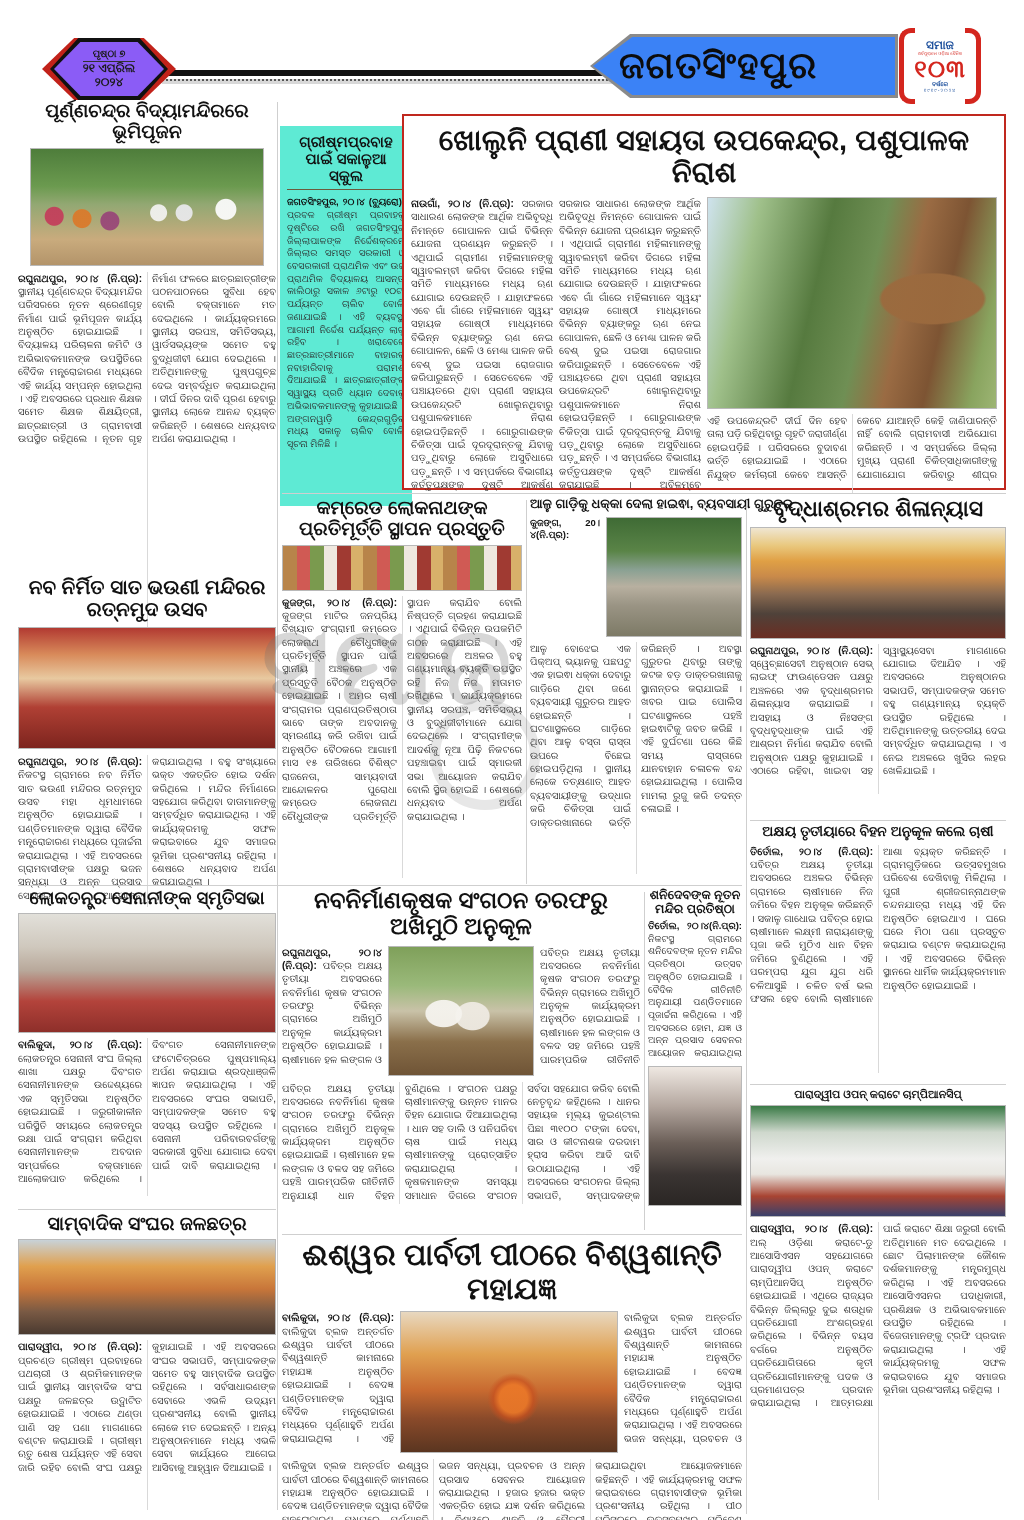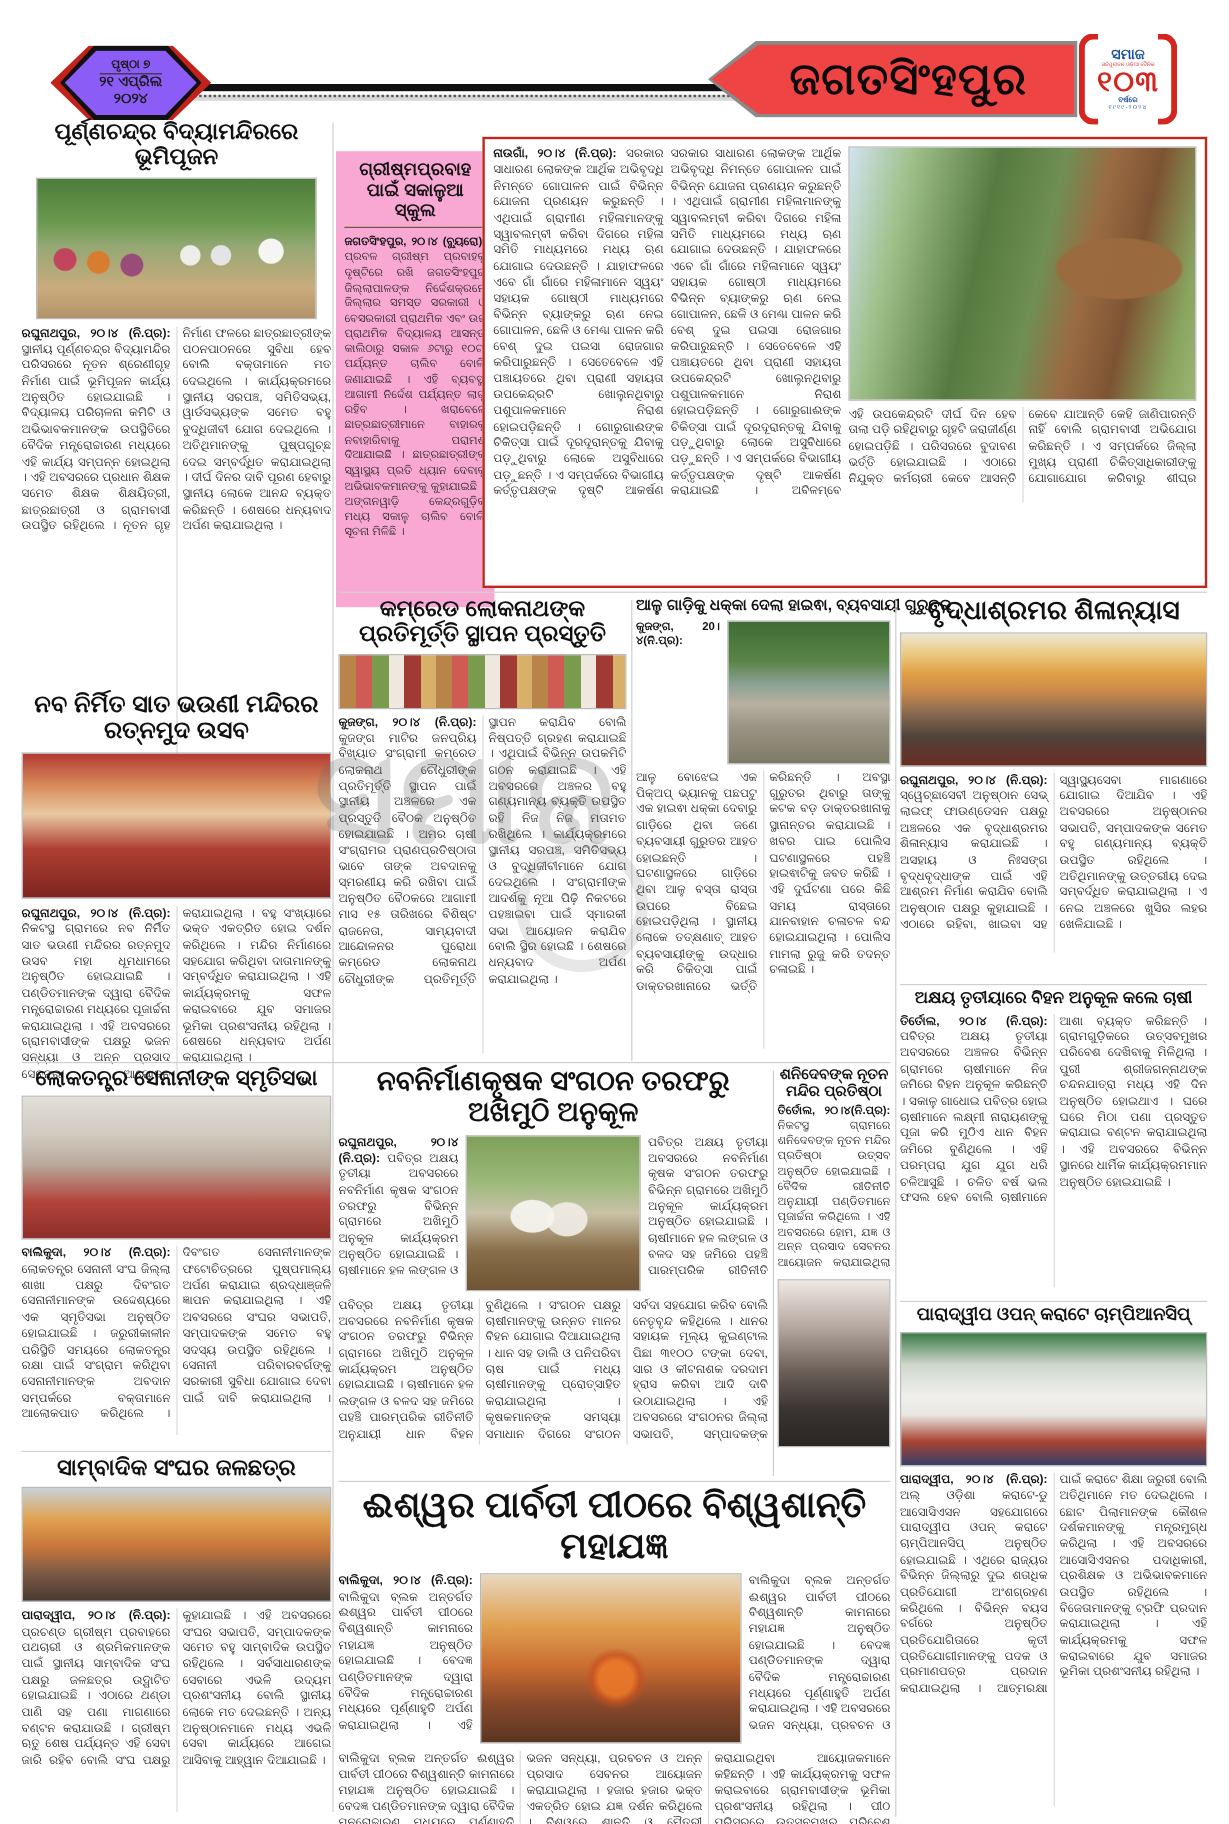--- a/index.html
+++ b/index.html
@@ -23,36 +23,36 @@
   .oct{position:absolute;inset:0;clip-path:polygon(24% 0,76% 0,100% 50%,76% 100%,24% 100%,0 50%);}
   .oct.red{left:-8px;right:-8px;background:#c2221a;}
   .oct.blk{background:#111;}
   .oct.wht{inset:4px;background:#8b5cf6;display:flex;flex-direction:column;align-items:center;justify-content:center;}
   .badge-page{font-size:10px;font-weight:bold;border-bottom:1px solid #333;padding:0 10px 1px;}
   .badge-date{font-size:12px;font-weight:bold;line-height:1.15;text-align:center;}
   .rule-black{position:absolute;left:162px;top:70px;width:458px;height:6px;background:#111;}
   .rule-dot{position:absolute;left:162px;top:79px;width:458px;height:5px;background:#d8d8d8;border-top:2px dotted #555;}
   .nameplate-outer{position:absolute;left:590px;top:34px;width:308px;height:64px;background:#8a8a8a;
     clip-path:polygon(0 50%,13% 0,100% 0,100% 100%,13% 100%);}
-  .nameplate-inner{position:absolute;left:593px;top:37px;width:302px;height:58px;background:#ef4444;
+  .nameplate-inner{position:absolute;left:593px;top:37px;width:302px;height:58px;background:#3b82f6;
     clip-path:polygon(0 50%,13% 0,100% 0,100% 100%,13% 100%);
-    display:flex;align-items:center;justify-content:center;}
+    display:flex;align-items:center;justify-content:flex-start;}
   .nameplate-inner span{font-size:37px;font-weight:bold;color:#0c0c0c;letter-spacing:1px;padding-left:26px;}
   .logo{position:absolute;left:899px;top:28px;width:82px;height:76px;}
   .logo .br{position:absolute;top:0;bottom:0;width:16px;border:5px solid #d4261e;}
   .logo .br.l{left:0;border-right:none;border-radius:12px 0 0 12px;}
   .logo .br.r{right:0;border-left:none;border-radius:0 12px 12px 0;}
   .logo-in{position:absolute;inset:2px 12px;display:flex;flex-direction:column;align-items:center;justify-content:center;line-height:1.05;}
   .logo-name{color:#1c4f9c;font-weight:bold;font-size:12px;}
   .logo-tag{color:#d4261e;font-size:4.5px;white-space:nowrap;}
   .logo-num{color:#d4261e;font-weight:bold;font-size:24px;letter-spacing:1px;}
   .logo-sub{color:#1c4f9c;font-weight:bold;font-size:6px;}
   .logo-range{color:#1c4f9c;font-size:5px;letter-spacing:1px;}
   
-  .beige{background:#f9a8d4;padding:8px 7px;}
+  .beige{background:#5eead4;padding:8px 7px;}
   .redbox{border:2px solid #c0281e;background:#fff;padding:6px 7px;}
   .vline{position:absolute;width:1px;background:#cfcfcf;}
   .hline{position:absolute;height:1px;background:#cfcfcf;}
   .wm{position:absolute;z-index:6;pointer-events:none;color:rgba(110,110,110,0.28);
       font-weight:bold;font-size:104px;letter-spacing:4px;transform:scaleY(1.05);}
   .wm-seal{position:absolute;z-index:6;pointer-events:none;border:10px solid rgba(120,120,120,0.18);border-radius:50%;}
   .row{display:flex;gap:6px;}
   
   .ph-a1{height:118px;background:
     radial-gradient(circle at 10% 58%, rgba(196,58,90,.9) 0 9px, transparent 10px),
@@ -128,20 +128,21 @@
     <div class="photo ph-a1" style="margin:5px auto 6px;width:234px;"></div>
     <div class="bodytxt c2" style="height:408px;"><span class="dl">ରଘୁନାଥପୁର, ୨୦।୪ (ନି.ପ୍ର):</span><span> ସ୍ଥାନୀୟ ପୂର୍ଣ୍ଣଚନ୍ଦ୍ର ବିଦ୍ୟାମନ୍ଦିର ପରିସରରେ ନୂତନ ଶ୍ରେଣୀଗୃହ ନିର୍ମାଣ ପାଇଁ ଭୂମିପୂଜନ କାର୍ଯ୍ୟ ଅନୁଷ୍ଠିତ ହୋଇଯାଇଛି । ବିଦ୍ୟାଳୟ ପରିଚାଳନା କମିଟି ଓ ଅଭିଭାବକମାନଙ୍କ ଉପସ୍ଥିତିରେ ବୈଦିକ ମନ୍ତ୍ରୋଚ୍ଚାରଣ ମଧ୍ୟରେ ଏହି କାର୍ଯ୍ୟ ସମ୍ପନ୍ନ ହୋଇଥିଲା । ଏହି ଅବସରରେ ପ୍ରଧାନ ଶିକ୍ଷକ ସମେତ ଶିକ୍ଷକ ଶିକ୍ଷୟିତ୍ରୀ, ଛାତ୍ରଛାତ୍ରୀ ଓ ଗ୍ରାମବାସୀ ଉପସ୍ଥିତ ରହିଥିଲେ । ନୂତନ ଗୃହ ନିର୍ମାଣ ଫଳରେ ଛାତ୍ରଛାତ୍ରୀଙ୍କ ପଠନପାଠନରେ ସୁବିଧା ହେବ ବୋଲି ବକ୍ତାମାନେ ମତ ଦେଇଥିଲେ । କାର୍ଯ୍ୟକ୍ରମରେ ସ୍ଥାନୀୟ ସରପଞ୍ଚ, ସମିତିସଭ୍ୟ, ୱାର୍ଡସଭ୍ୟଙ୍କ ସମେତ ବହୁ ବୁଦ୍ଧିଜୀବୀ ଯୋଗ ଦେଇଥିଲେ । ଅତିଥିମାନଙ୍କୁ ପୁଷ୍ପଗୁଚ୍ଛ ଦେଇ ସମ୍ବର୍ଦ୍ଧିତ କରାଯାଇଥିଲା । ଦୀର୍ଘ ଦିନର ଦାବି ପୂରଣ ହେବାରୁ ସ୍ଥାନୀୟ ଲୋକେ ଆନନ୍ଦ ବ୍ୟକ୍ତ କରିଛନ୍ତି । ଶେଷରେ ଧନ୍ୟବାଦ ଅର୍ପଣ କରାଯାଇଥିଲା ।</span></div>
   </div>
 
   <div class="art beige" style="left:280px;top:126px;width:132px;height:380px;">
     <div class="hl" style="font-size:15px;border-bottom:1px solid #6b5b3e;padding-bottom:5px;margin-bottom:6px;">ଗ୍ରୀଷ୍ମପ୍ରବାହ ପାଇଁ ସକାଳୁଆ ସ୍କୁଲ</div>
     <div class="bodytxt c1" style="font-size:9.5px;height:310px;"><span class="dl">ଜଗତସିଂହପୁର, ୨୦।୪ (ବ୍ୟୁରୋ):</span><span> ପ୍ରବଳ ଗ୍ରୀଷ୍ମ ପ୍ରବାହକୁ ଦୃଷ୍ଟିରେ ରଖି ଜଗତସିଂହପୁର ଜିଲ୍ଲାପାଳଙ୍କ ନିର୍ଦ୍ଦେଶକ୍ରମେ ଜିଲ୍ଲାର ସମସ୍ତ ସରକାରୀ ଓ ବେସରକାରୀ ପ୍ରାଥମିକ ଏବଂ ଉଚ୍ଚ ପ୍ରାଥମିକ ବିଦ୍ୟାଳୟ ଆସନ୍ତା କାଲିଠାରୁ ସକାଳ ୬ଟାରୁ ୧୦ଟା ପର୍ଯ୍ୟନ୍ତ ଚାଲିବ ବୋଲି ଜଣାଯାଇଛି । ଏହି ବ୍ୟବସ୍ଥା ଆଗାମୀ ନିର୍ଦ୍ଦେଶ ପର୍ଯ୍ୟନ୍ତ ଲାଗୁ ରହିବ । ଖରାବେଳେ ଛାତ୍ରଛାତ୍ରୀମାନେ ବାହାରକୁ ନବାହାରିବାକୁ ପରାମର୍ଶ ଦିଆଯାଇଛି । ଛାତ୍ରଛାତ୍ରୀଙ୍କ ସ୍ୱାସ୍ଥ୍ୟ ପ୍ରତି ଧ୍ୟାନ ଦେବାକୁ ଅଭିଭାବକମାନଙ୍କୁ କୁହାଯାଇଛି । ଅଙ୍ଗନୱାଡ଼ି କେନ୍ଦ୍ରଗୁଡ଼ିକ ମଧ୍ୟ ସକାଳୁ ଚାଲିବ ବୋଲି ସୂଚନା ମିଳିଛି ।</span></div>
   </div>
 
   <div class="art redbox" style="left:402px;top:114px;width:604px;height:376px;">
+    <div class="hl" style="font-size:29px;margin:2px 0 8px;">ଖୋଲୁନି ପ୍ରାଣୀ ସହାୟତା ଉପକେନ୍ଦ୍ର, ପଶୁପାଳକ ନିରାଶ</div>
     <div class="row">
       <div class="bodytxt c1" style="width:142px;height:300px;flex:none;"><span class="dl">ନାଉଗାଁ, ୨୦।୪ (ନି.ପ୍ର):</span><span> ସରକାର ସାଧାରଣ ଲୋକଙ୍କ ଆର୍ଥିକ ଅଭିବୃଦ୍ଧି ନିମନ୍ତେ ଗୋପାଳନ ପାଇଁ ବିଭିନ୍ନ ଯୋଜନା ପ୍ରଣୟନ କରୁଛନ୍ତି । ଏଥିପାଇଁ ଗ୍ରାମୀଣ ମହିଳାମାନଙ୍କୁ ସ୍ୱାବଲମ୍ବୀ କରିବା ଦିଗରେ ମହିଳା ସମିତି ମାଧ୍ୟମରେ ମଧ୍ୟ ଋଣ ଯୋଗାଇ ଦେଉଛନ୍ତି । ଯାହାଫଳରେ ଏବେ ଗାଁ ଗାଁରେ ମହିଳାମାନେ ସ୍ୱୟଂ ସହାୟକ ଗୋଷ୍ଠୀ ମାଧ୍ୟମରେ ବିଭିନ୍ନ ବ୍ୟାଙ୍କରୁ ଋଣ ନେଇ ଗୋପାଳନ, ଛେଳି ଓ ମେଣ୍ଢା ପାଳନ କରି ବେଶ୍ ଦୁଇ ପଇସା ରୋଜଗାର କରିପାରୁଛନ୍ତି । ସେତେବେଳେ ଏହି ପଞ୍ଚାୟତରେ ଥିବା ପ୍ରାଣୀ ସହାୟତା ଉପକେନ୍ଦ୍ରଟି ଖୋଲୁନଥିବାରୁ ପଶୁପାଳକମାନେ ନିରାଶ ହୋଇପଡ଼ିଛନ୍ତି । ଗୋରୁଗାଈଙ୍କ ଚିକିତ୍ସା ପାଇଁ ଦୂରଦୂରାନ୍ତକୁ ଯିବାକୁ ପଡ଼ୁଥିବାରୁ ଲୋକେ ଅସୁବିଧାରେ ପଡ଼ୁଛନ୍ତି । ଏ ସମ୍ପର୍କରେ ବିଭାଗୀୟ କର୍ତ୍ତୃପକ୍ଷଙ୍କ ଦୃଷ୍ଟି ଆକର୍ଷଣ କରାଯାଇଛି । ଅବିଳମ୍ବେ ଉପକେନ୍ଦ୍ରଟି ଖୋଲାଯାଇ ନିୟମିତ ଡାକ୍ତର ଓ କର୍ମଚାରୀ ନିୟୋଜନ ପାଇଁ ସ୍ଥାନୀୟ ଲୋକେ ଦାବି କରିଛନ୍ତି । ନଚେତ୍ ଆନ୍ଦୋଳନ କରାଯିବ ବୋଲି ଚେତାବନୀ ଦିଆଯାଇଛି ।</span></div>
       <div class="bodytxt c1" style="width:142px;height:300px;flex:none;"> ସରକାର ସାଧାରଣ ଲୋକଙ୍କ ଆର୍ଥିକ ଅଭିବୃଦ୍ଧି ନିମନ୍ତେ ଗୋପାଳନ ପାଇଁ ବିଭିନ୍ନ ଯୋଜନା ପ୍ରଣୟନ କରୁଛନ୍ତି । ଏଥିପାଇଁ ଗ୍ରାମୀଣ ମହିଳାମାନଙ୍କୁ ସ୍ୱାବଲମ୍ବୀ କରିବା ଦିଗରେ ମହିଳା ସମିତି ମାଧ୍ୟମରେ ମଧ୍ୟ ଋଣ ଯୋଗାଇ ଦେଉଛନ୍ତି । ଯାହାଫଳରେ ଏବେ ଗାଁ ଗାଁରେ ମହିଳାମାନେ ସ୍ୱୟଂ ସହାୟକ ଗୋଷ୍ଠୀ ମାଧ୍ୟମରେ ବିଭିନ୍ନ ବ୍ୟାଙ୍କରୁ ଋଣ ନେଇ ଗୋପାଳନ, ଛେଳି ଓ ମେଣ୍ଢା ପାଳନ କରି ବେଶ୍ ଦୁଇ ପଇସା ରୋଜଗାର କରିପାରୁଛନ୍ତି । ସେତେବେଳେ ଏହି ପଞ୍ଚାୟତରେ ଥିବା ପ୍ରାଣୀ ସହାୟତା ଉପକେନ୍ଦ୍ରଟି ଖୋଲୁନଥିବାରୁ ପଶୁପାଳକମାନେ ନିରାଶ ହୋଇପଡ଼ିଛନ୍ତି । ଗୋରୁଗାଈଙ୍କ ଚିକିତ୍ସା ପାଇଁ ଦୂରଦୂରାନ୍ତକୁ ଯିବାକୁ ପଡ଼ୁଥିବାରୁ ଲୋକେ ଅସୁବିଧାରେ ପଡ଼ୁଛନ୍ତି । ଏ ସମ୍ପର୍କରେ ବିଭାଗୀୟ କର୍ତ୍ତୃପକ୍ଷଙ୍କ ଦୃଷ୍ଟି ଆକର୍ଷଣ କରାଯାଇଛି । ଅବିଳମ୍ବେ ଉପକେନ୍ଦ୍ରଟି ଖୋଲାଯାଇ ନିୟମିତ ଡାକ୍ତର ଓ କର୍ମଚାରୀ ନିୟୋଜନ ପାଇଁ ସ୍ଥାନୀୟ ଲୋକେ ଦାବି କରିଛନ୍ତି । ନଚେତ୍ ଆନ୍ଦୋଳନ କରାଯିବ ବୋଲି ଚେତାବନୀ ଦିଆଯାଇଛି ।</div>
       <div style="flex:1;">
         <div class="photo ph-a3"></div>
         <div class="bodytxt c2" style="height:80px;margin-top:5px;">ଏହି ଉପକେନ୍ଦ୍ରଟି ଦୀର୍ଘ ଦିନ ହେବ ତାଲା ପଡ଼ି ରହିଥିବାରୁ ଗୃହଟି ଜରାଜୀର୍ଣ୍ଣ ହୋଇପଡ଼ିଛି । ପରିସରରେ ବୁଦାବଣ ଭର୍ତ୍ତି ହୋଇଯାଇଛି । ଏଠାରେ ନିଯୁକ୍ତ କର୍ମଚାରୀ କେବେ ଆସନ୍ତି କେବେ ଯାଆନ୍ତି କେହି ଜାଣିପାରନ୍ତି ନାହିଁ ବୋଲି ଗ୍ରାମବାସୀ ଅଭିଯୋଗ କରିଛନ୍ତି । ଏ ସମ୍ପର୍କରେ ଜିଲ୍ଲା ମୁଖ୍ୟ ପ୍ରାଣୀ ଚିକିତ୍ସାଧିକାରୀଙ୍କୁ ଯୋଗାଯୋଗ କରିବାରୁ ଶୀଘ୍ର ବ୍ୟବସ୍ଥା ଗ୍ରହଣ କରାଯିବ ବୋଲି ସେ କହିଛନ୍ତି ।</div>
       </div>
     </div>
   </div>
 
@@ -193,21 +194,21 @@
     <div class="bodytxt c3" style="height:122px;margin-top:6px;"> ପବିତ୍ର ଅକ୍ଷୟ ତୃତୀୟା ଅବସରରେ ନବନିର୍ମାଣ କୃଷକ ସଂଗଠନ ତରଫରୁ ବିଭିନ୍ନ ଗ୍ରାମରେ ଅଖିମୁଠି ଅନୁକୂଳ କାର୍ଯ୍ୟକ୍ରମ ଅନୁଷ୍ଠିତ ହୋଇଯାଇଛି । ଚାଷୀମାନେ ହଳ ଲଙ୍ଗଳ ଓ ବଳଦ ସହ ଜମିରେ ପହଞ୍ଚି ପାରମ୍ପରିକ ରୀତିନୀତି ଅନୁଯାୟୀ ଧାନ ବିହନ ବୁଣିଥିଲେ । ସଂଗଠନ ପକ୍ଷରୁ ଚାଷୀମାନଙ୍କୁ ଉନ୍ନତ ମାନର ବିହନ ଯୋଗାଇ ଦିଆଯାଇଥିଲା । ଧାନ ସହ ଡାଲି ଓ ପନିପରିବା ଚାଷ ପାଇଁ ମଧ୍ୟ ଚାଷୀମାନଙ୍କୁ ପ୍ରୋତ୍ସାହିତ କରାଯାଇଥିଲା । କୃଷକମାନଙ୍କ ସମସ୍ୟା ସମାଧାନ ଦିଗରେ ସଂଗଠନ ସର୍ବଦା ସହଯୋଗ କରିବ ବୋଲି ନେତୃବୃନ୍ଦ କହିଥିଲେ । ଧାନର ସହାୟକ ମୂଲ୍ୟ କୁଇଣ୍ଟାଲ ପିଛା ୩୧୦୦ ଟଙ୍କା ଦେବା, ସାର ଓ କୀଟନାଶକ ଦରଦାମ ହ୍ରାସ କରିବା ଆଦି ଦାବି ଉଠାଯାଇଥିଲା । ଏହି ଅବସରରେ ସଂଗଠନର ଜିଲ୍ଲା ସଭାପତି, ସମ୍ପାଦକଙ୍କ ସମେତ ବହୁ କୃଷକ ଉପସ୍ଥିତ ରହିଥିଲେ । ଗ୍ରାମଗୁଡ଼ିକରେ ଉତ୍ସବମୁଖର ପରିବେଶ ଦେଖିବାକୁ ମିଳିଥିଲା । ଶେଷରେ ଧନ୍ୟବାଦ ଅର୍ପଣ କରାଯାଇଥିଲା ।</div>
   </div>
 
   <div class="art" style="left:648px;top:888px;width:94px;">
     <div class="hl" style="font-size:12.5px;">ଶନିଦେବଙ୍କ ନୂତନ ମନ୍ଦିର ପ୍ରତିଷ୍ଠା</div>
     <div class="bodytxt c1" style="height:146px;font-size:9.5px;margin-top:4px;"><span class="dl">ତିର୍ତୋଲ, ୨୦।୪(ନି.ପ୍ର):</span><span> ନିକଟସ୍ଥ ଗ୍ରାମରେ ଶନିଦେବଙ୍କ ନୂତନ ମନ୍ଦିର ପ୍ରତିଷ୍ଠା ଉତ୍ସବ ଅନୁଷ୍ଠିତ ହୋଇଯାଇଛି । ବୈଦିକ ରୀତିନୀତି ଅନୁଯାୟୀ ପଣ୍ଡିତମାନେ ପୂଜାର୍ଚ୍ଚନା କରିଥିଲେ । ଏହି ଅବସରରେ ହୋମ, ଯଜ୍ଞ ଓ ଅନ୍ନ ପ୍ରସାଦ ସେବନର ଆୟୋଜନ କରାଯାଇଥିଲା । ବହୁ ଭକ୍ତ ଦର୍ଶନ କରି ଆଶୀର୍ବାଦ ଭିକ୍ଷା କରିଥିଲେ ।</span></div>
     <div class="photo ph-a11"></div>
   </div>
 
   <div class="art" style="left:750px;top:1088px;width:256px;">
-    <div class="hl" style="font-size:15px;white-space:nowrap;">ପାରାଦ୍ୱୀପ ଓପନ୍ କରାଟେ ଚାମ୍ପିଆନସିପ୍</div>
+    <div class="hl" style="font-size:11px;white-space:nowrap;">ପାରାଦ୍ୱୀପ ଓପନ୍ କରାଟେ ଚାମ୍ପିଆନସିପ୍</div>
     <div class="photo ph-a12" style="margin:5px 0;"></div>
     <div class="bodytxt c2" style="height:278px;"><span class="dl">ପାରାଦ୍ୱୀପ, ୨୦।୪ (ନି.ପ୍ର):</span><span> ଅଲ୍ ଓଡ଼ିଶା କରାଟେ-ଡୁ ଆସୋସିଏସନ ସହଯୋଗରେ ପାରାଦ୍ୱୀପ ଓପନ୍ କରାଟେ ଚାମ୍ପିଆନସିପ୍ ଅନୁଷ୍ଠିତ ହୋଇଯାଇଛି । ଏଥିରେ ରାଜ୍ୟର ବିଭିନ୍ନ ଜିଲ୍ଲାରୁ ଦୁଇ ଶତାଧିକ ପ୍ରତିଯୋଗୀ ଅଂଶଗ୍ରହଣ କରିଥିଲେ । ବିଭିନ୍ନ ବୟସ ବର୍ଗରେ ଅନୁଷ୍ଠିତ ପ୍ରତିଯୋଗିତାରେ କୃତୀ ପ୍ରତିଯୋଗୀମାନଙ୍କୁ ପଦକ ଓ ପ୍ରମାଣପତ୍ର ପ୍ରଦାନ କରାଯାଇଥିଲା । ଆତ୍ମରକ୍ଷା ପାଇଁ କରାଟେ ଶିକ୍ଷା ଜରୁରୀ ବୋଲି ଅତିଥିମାନେ ମତ ଦେଇଥିଲେ । ଛୋଟ ପିଲାମାନଙ୍କ କୌଶଳ ଦର୍ଶକମାନଙ୍କୁ ମନ୍ତ୍ରମୁଗ୍ଧ କରିଥିଲା । ଏହି ଅବସରରେ ଆସୋସିଏସନର ପଦାଧିକାରୀ, ପ୍ରଶିକ୍ଷକ ଓ ଅଭିଭାବକମାନେ ଉପସ୍ଥିତ ରହିଥିଲେ । ବିଜେତାମାନଙ୍କୁ ଟ୍ରଫି ପ୍ରଦାନ କରାଯାଇଥିଲା । ଏହି କାର୍ଯ୍ୟକ୍ରମକୁ ସଫଳ କରାଇବାରେ ଯୁବ ସମାଜର ଭୂମିକା ପ୍ରଶଂସନୀୟ ରହିଥିଲା ।</span></div>
   </div>
 
   <div class="art" style="left:18px;top:1213px;width:258px;">
     <div class="hl" style="font-size:19px;">ସାମ୍ବାଦିକ ସଂଘର ଜଳଛତ୍ର</div>
     <div class="photo ph-a13" style="margin:5px 0;"></div>
     <div class="bodytxt c2" style="height:170px;"><span class="dl">ପାରାଦ୍ୱୀପ, ୨୦।୪ (ନି.ପ୍ର):</span><span> ପ୍ରଚଣ୍ଡ ଗ୍ରୀଷ୍ମ ପ୍ରବାହରେ ପଥଚାରୀ ଓ ଶ୍ରମିକମାନଙ୍କ ପାଇଁ ସ୍ଥାନୀୟ ସାମ୍ବାଦିକ ସଂଘ ପକ୍ଷରୁ ଜଳଛତ୍ର ଉଦ୍ଘାଟିତ ହୋଇଯାଇଛି । ଏଠାରେ ଥଣ୍ଡା ପାଣି ସହ ପଣା ମାଗଣାରେ ବଣ୍ଟନ କରାଯାଉଛି । ଗ୍ରୀଷ୍ମ ଋତୁ ଶେଷ ପର୍ଯ୍ୟନ୍ତ ଏହି ସେବା ଜାରି ରହିବ ବୋଲି ସଂଘ ପକ୍ଷରୁ କୁହାଯାଇଛି । ଏହି ଅବସରରେ ସଂଘର ସଭାପତି, ସମ୍ପାଦକଙ୍କ ସମେତ ବହୁ ସାମ୍ବାଦିକ ଉପସ୍ଥିତ ରହିଥିଲେ । ସର୍ବସାଧାରଣଙ୍କ ସେବାରେ ଏଭଳି ଉଦ୍ୟମ ପ୍ରଶଂସନୀୟ ବୋଲି ସ୍ଥାନୀୟ ଲୋକେ ମତ ଦେଇଛନ୍ତି । ଅନ୍ୟ ଅନୁଷ୍ଠାନମାନେ ମଧ୍ୟ ଏଭଳି ସେବା କାର୍ଯ୍ୟରେ ଆଗେଇ ଆସିବାକୁ ଆହ୍ୱାନ ଦିଆଯାଇଛି ।</span></div>
   </div>
 

